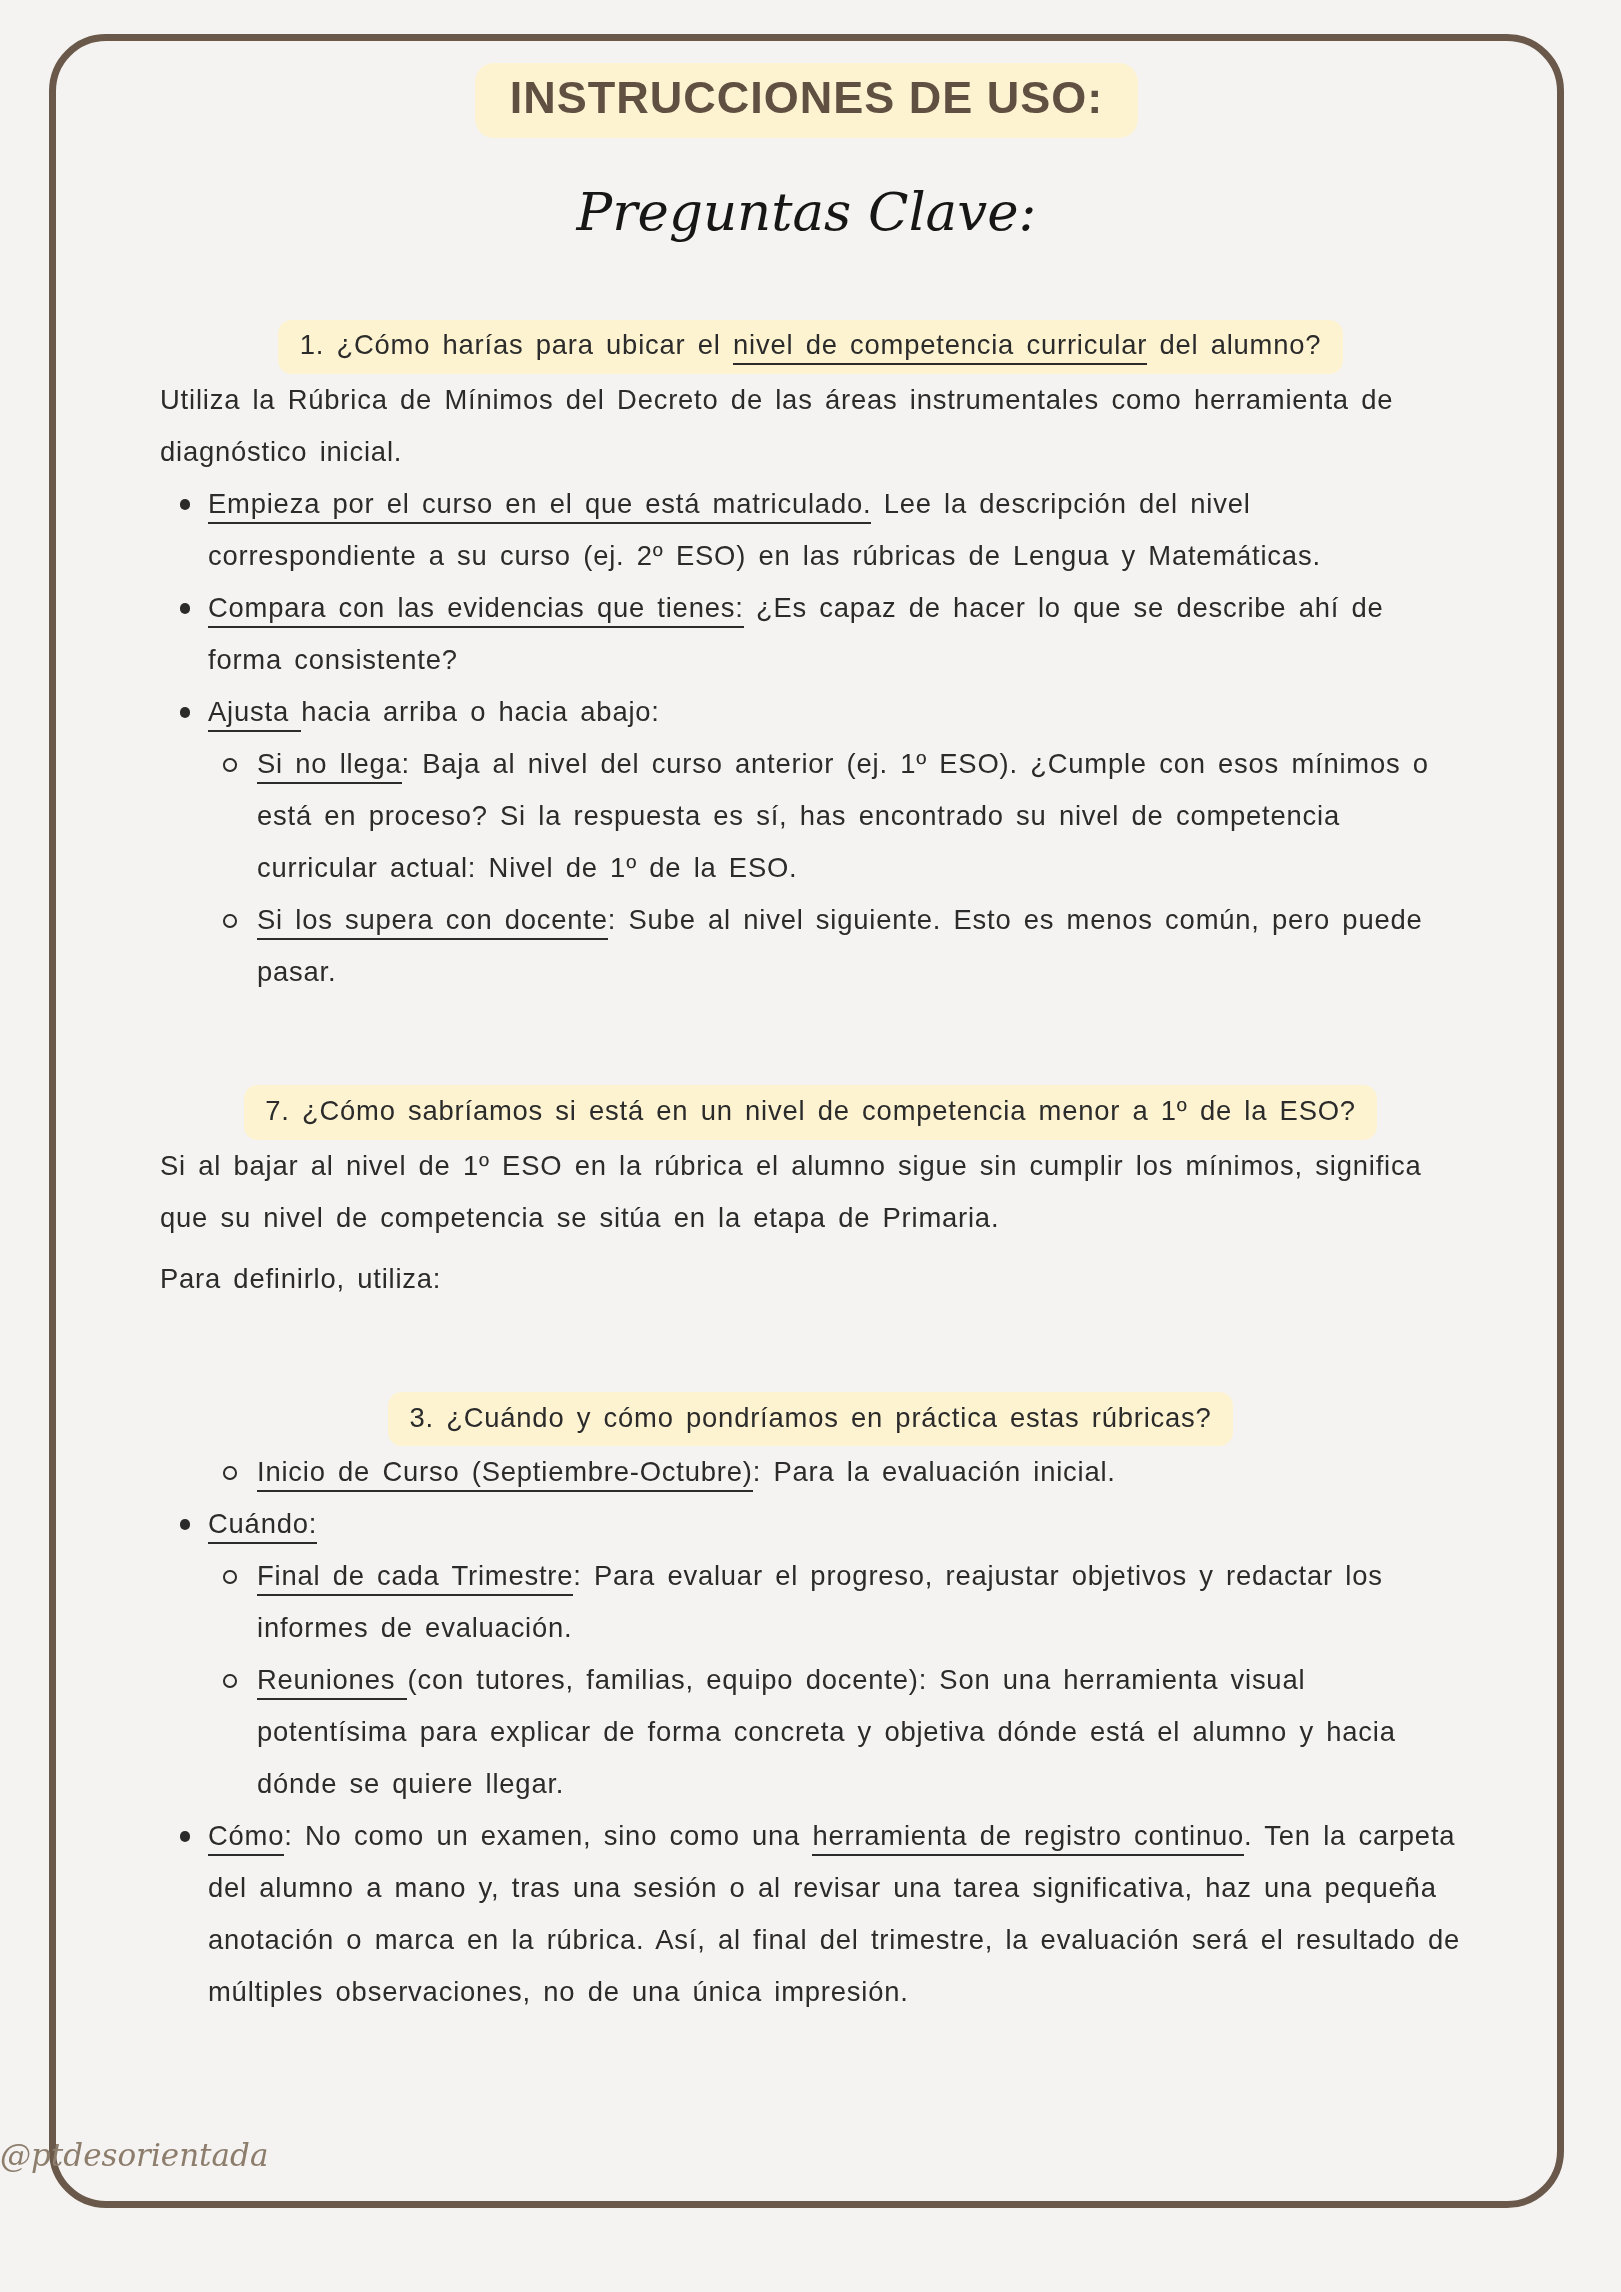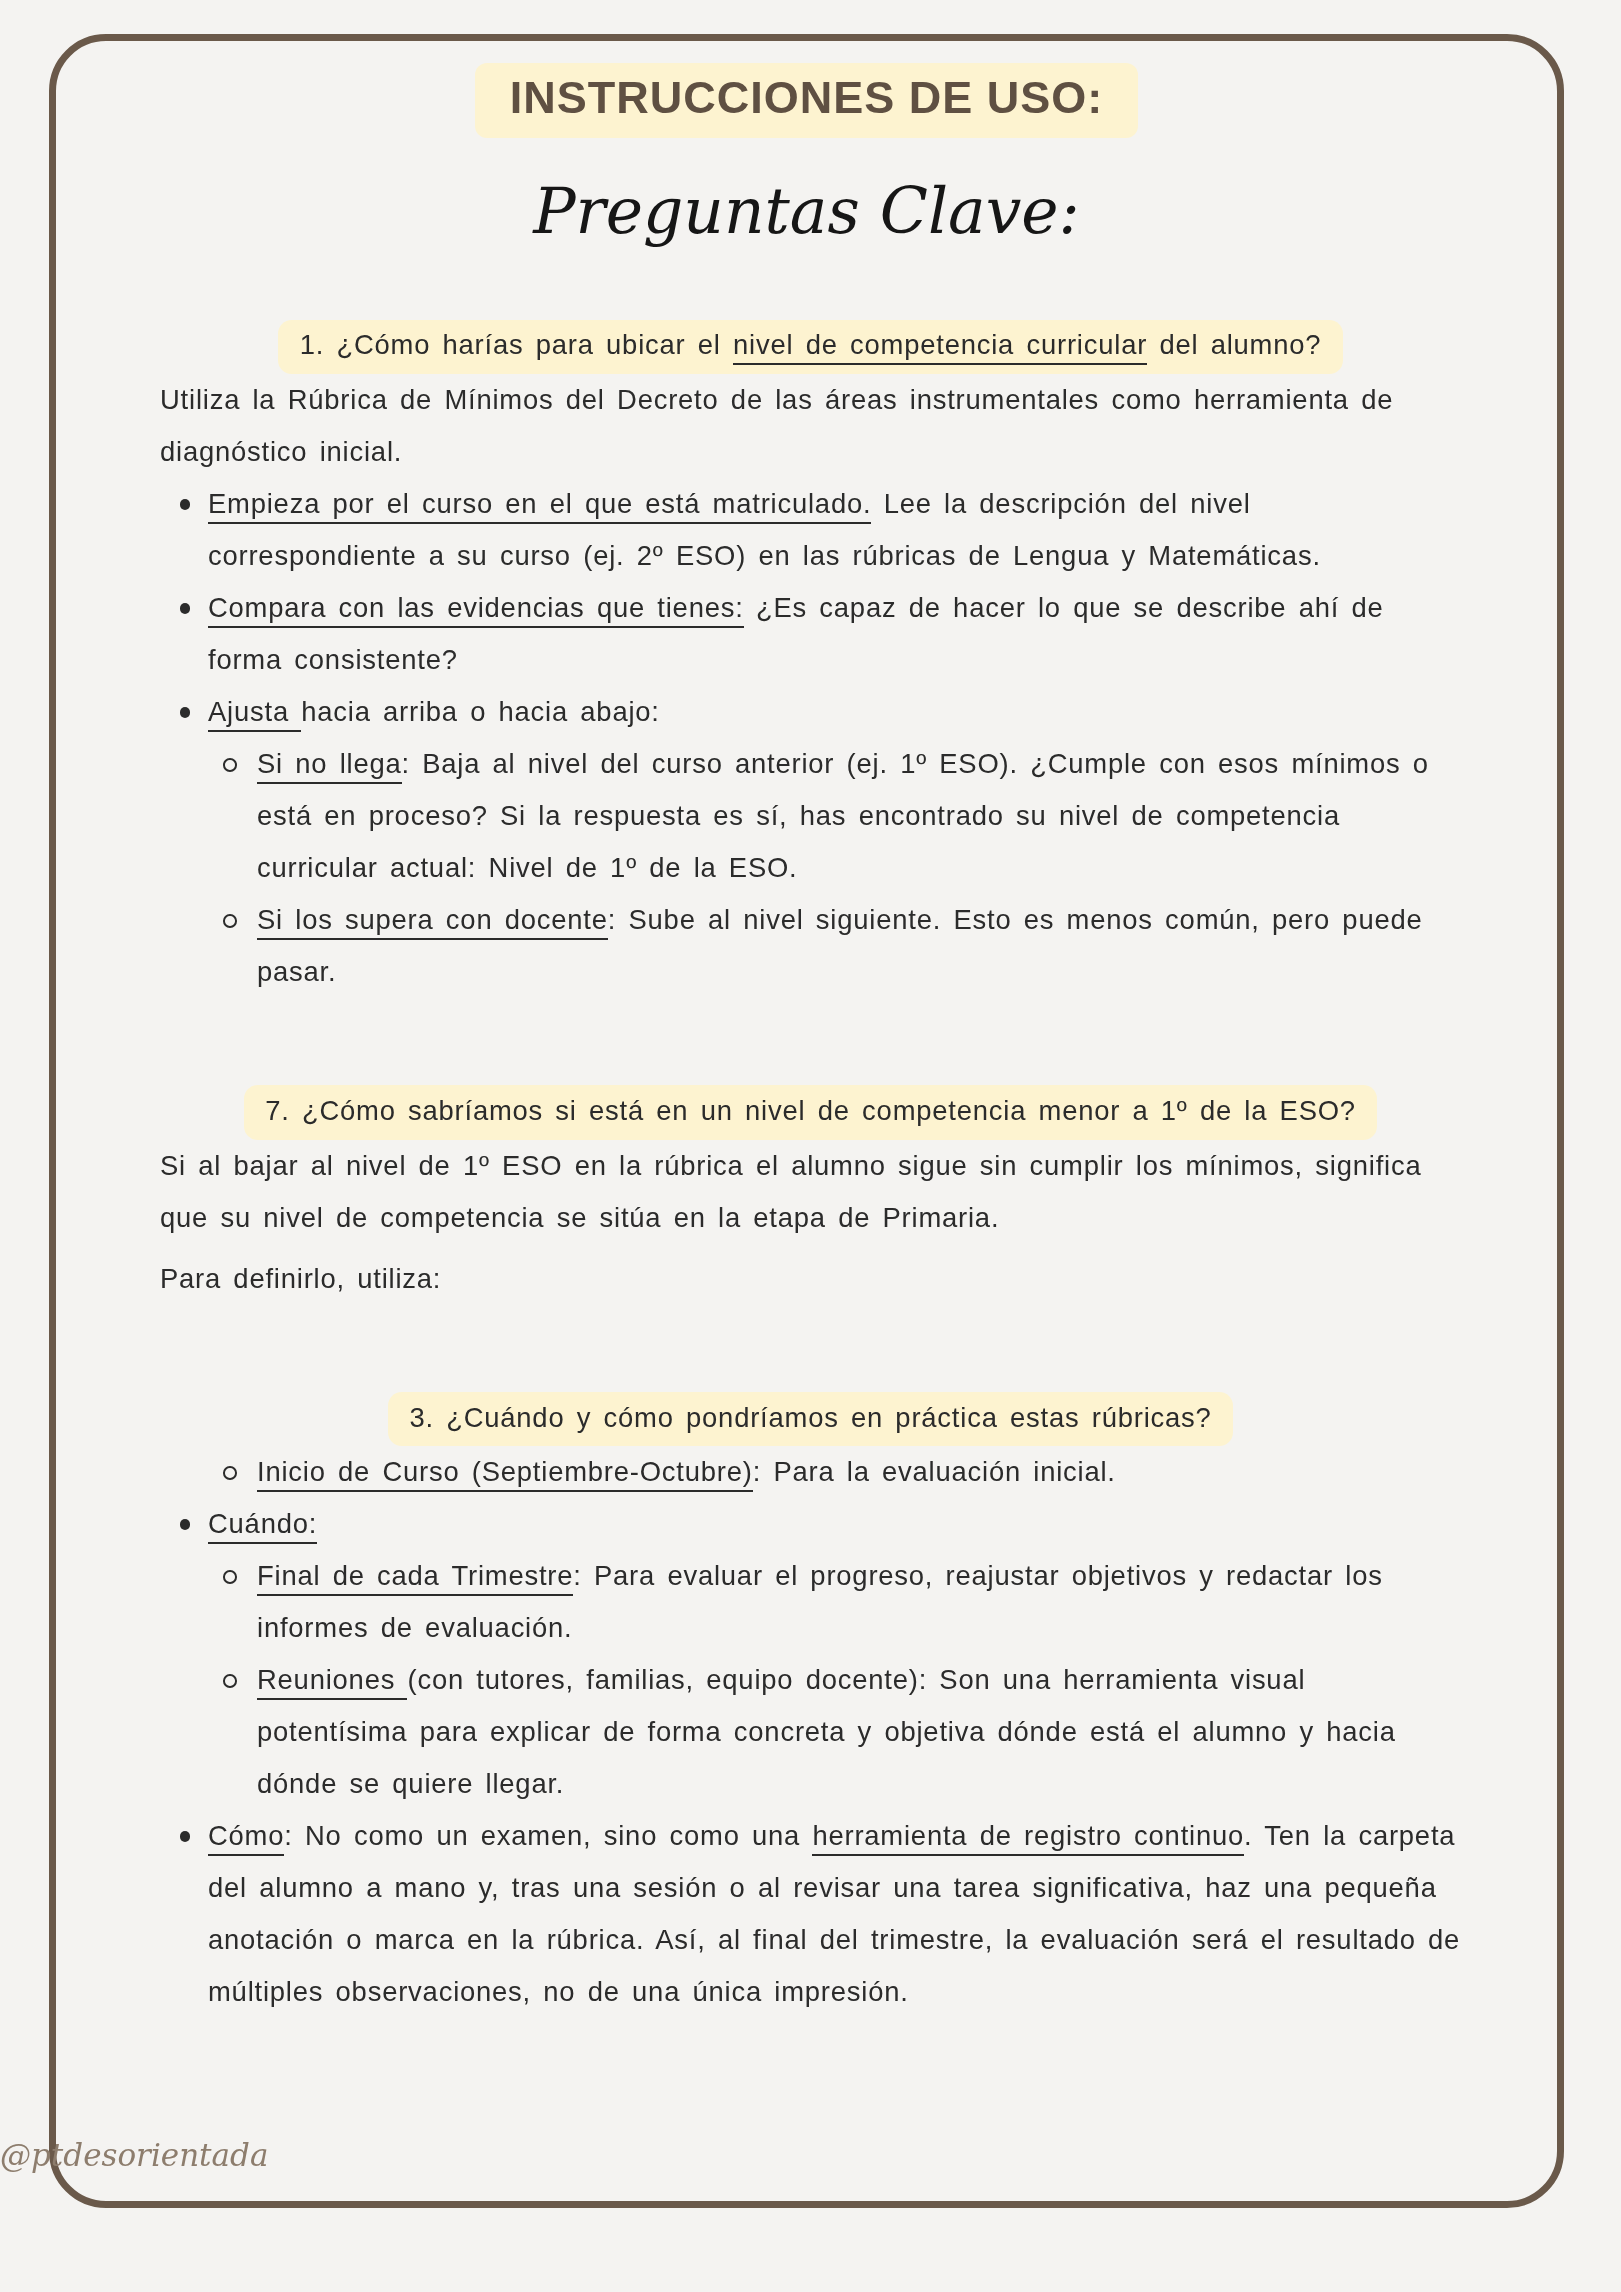--- a/index.html
+++ b/index.html
@@ -16,37 +16,37 @@
     position:absolute; left:49px; top:34px;
     width:1515px; height:2174px;
     border:7.8px solid #6a594a;
     border-radius:57px;
     box-sizing:border-box;
   }
   .title-wrap { text-align:center; margin-top:21.6px; }
   .title-pill {
     display:inline-block;
     background:#fdf3d0;
-    border-radius:12px;
+    border-radius:19px;
     padding:9.8px 35px 13.7px;
     text-align:right;
   }
   .title-text {
     font-weight:bold;
     font-size:45px;
     font-stretch:condensed;
     letter-spacing:1px;
     color:#5f5042;
   }
   .script-heading {
     text-align:center;
     margin-top:39px;
     font-family:"DejaVu Serif", serif;
     font-style:italic;
-    font-size:63px;
+    font-size:53px;
     line-height:69px;
     color:#161616;
   }
   .content {
     padding:0 96px 0 104px;
     font-size:27.4px;
     line-height:52px;
     letter-spacing:0.8px;
     word-spacing:3.9px;
   }

